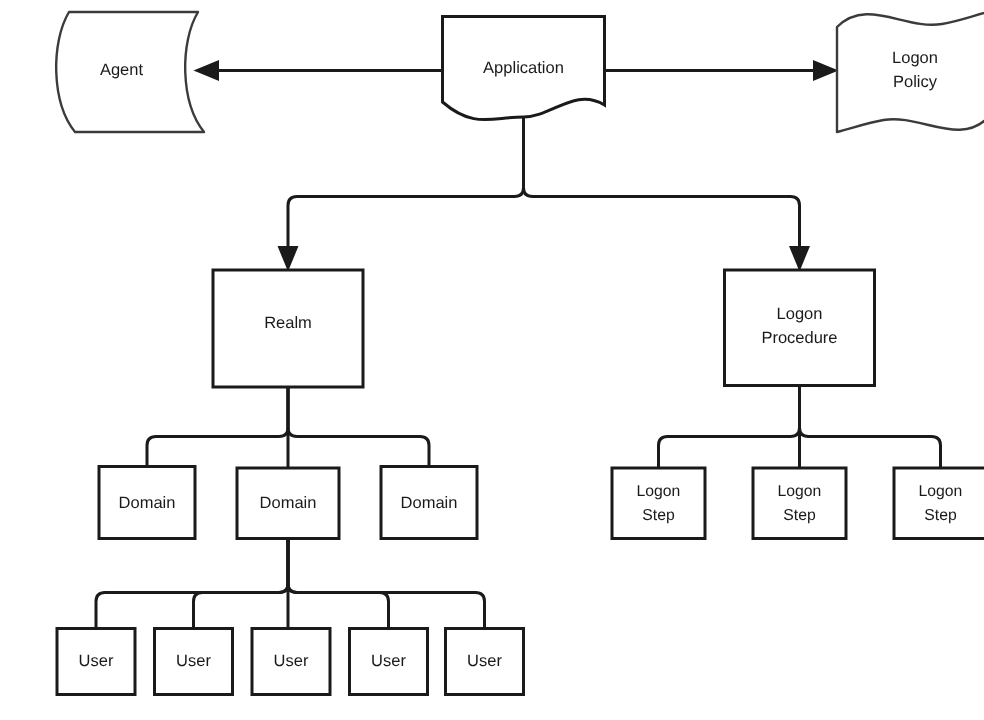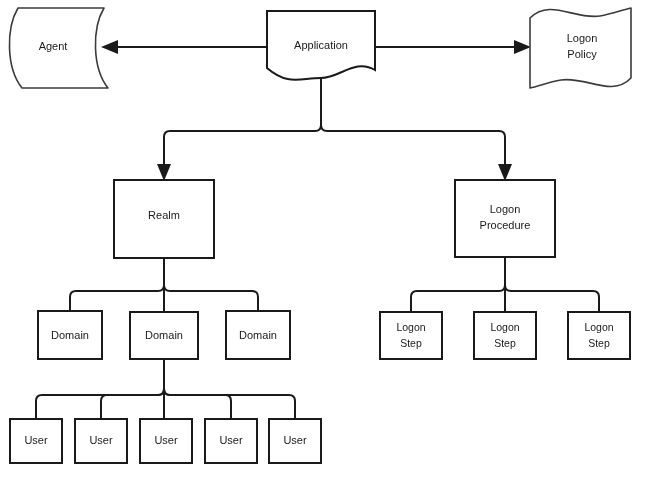--- a/index.html
+++ b/index.html
@@ -12,20 +12,21 @@
     width: 656px;
     height: 480px;
     overflow: hidden;
     font-family: "Liberation Sans", sans-serif;
   }
   #diagram-root {
     position: relative;
     width: 608px;
     height: 480px;
     background: #ffffff;
+    margin-left: 28px;
   }
   #diagram-svg {
     position: absolute;
     top: 0;
     left: 0;
     width: 656px;
     height: 480px;
   }
   .node-shape {
     fill: #ffffff;

